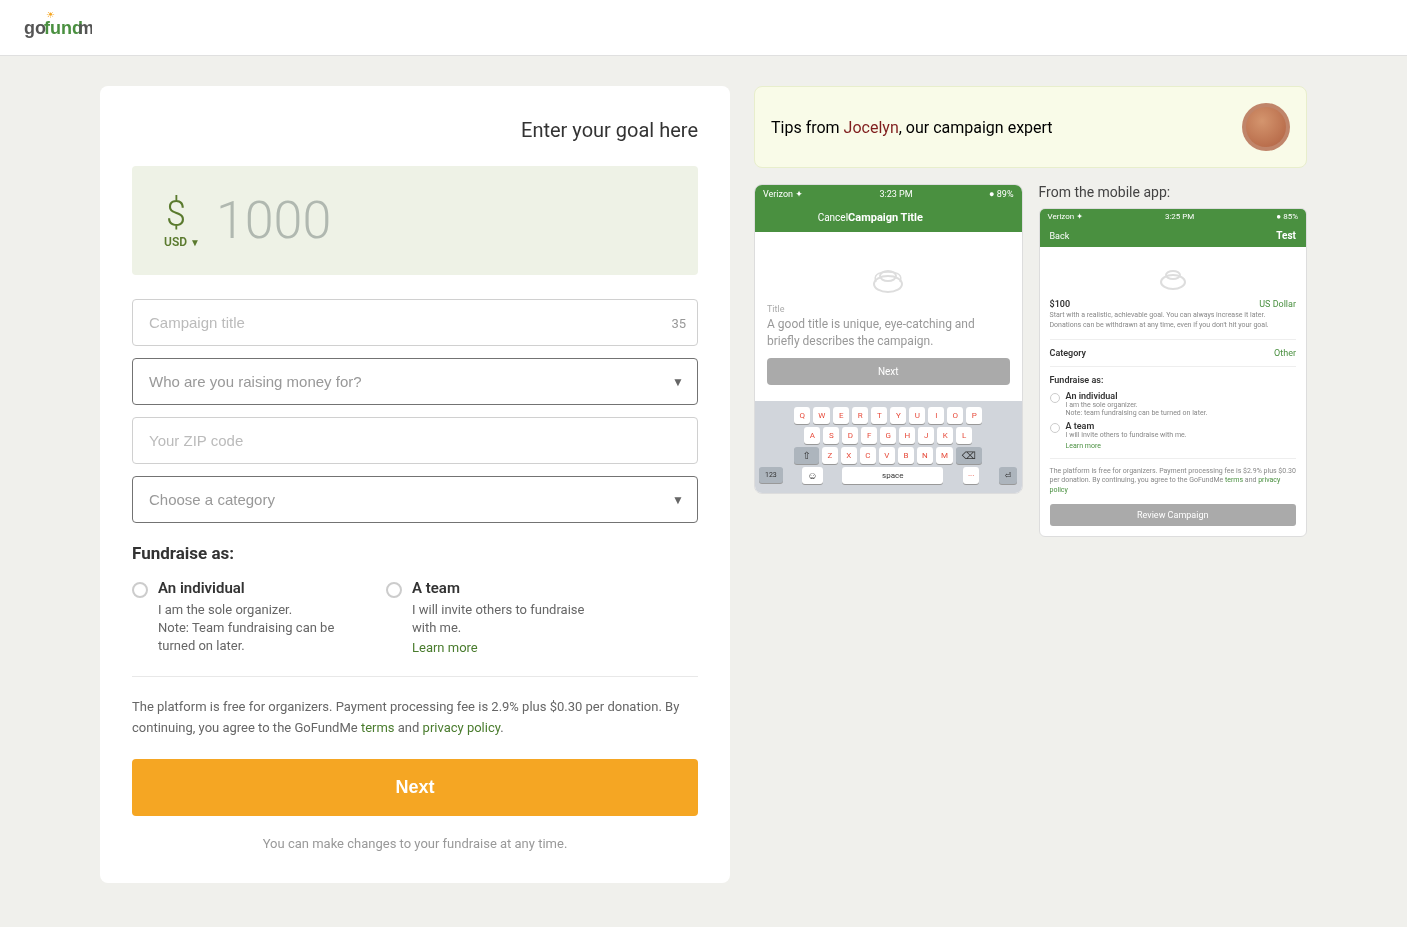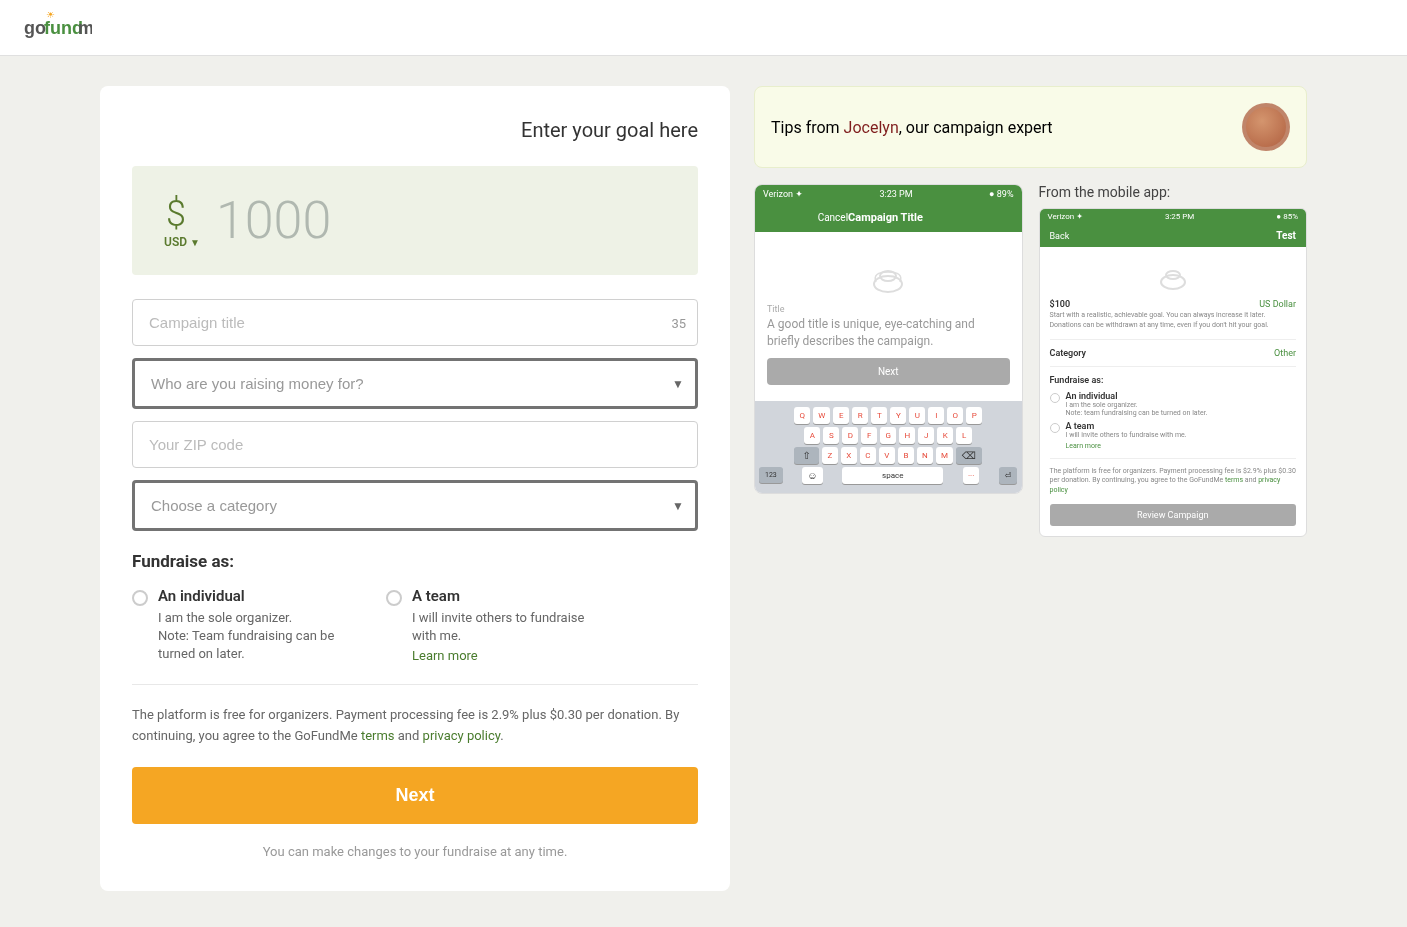--- a/index.html
+++ b/index.html
@@ -104,21 +104,21 @@
       position: absolute;
       right: 12px;
       top: 50%;
       transform: translateY(-50%);
       font-size: 13px;
       color: #999;
     }
     .form-select {
       width: 100%;
       padding: 14px 16px;
-      border: 3px solid #737373;
+      border: 1px solid #737373;
       border-radius: 4px;
       font-size: 15px;
       color: #999;
       background: white;
       outline: none;
       appearance: none;
       cursor: pointer;
     }
     .select-wrapper {
       position: relative;

